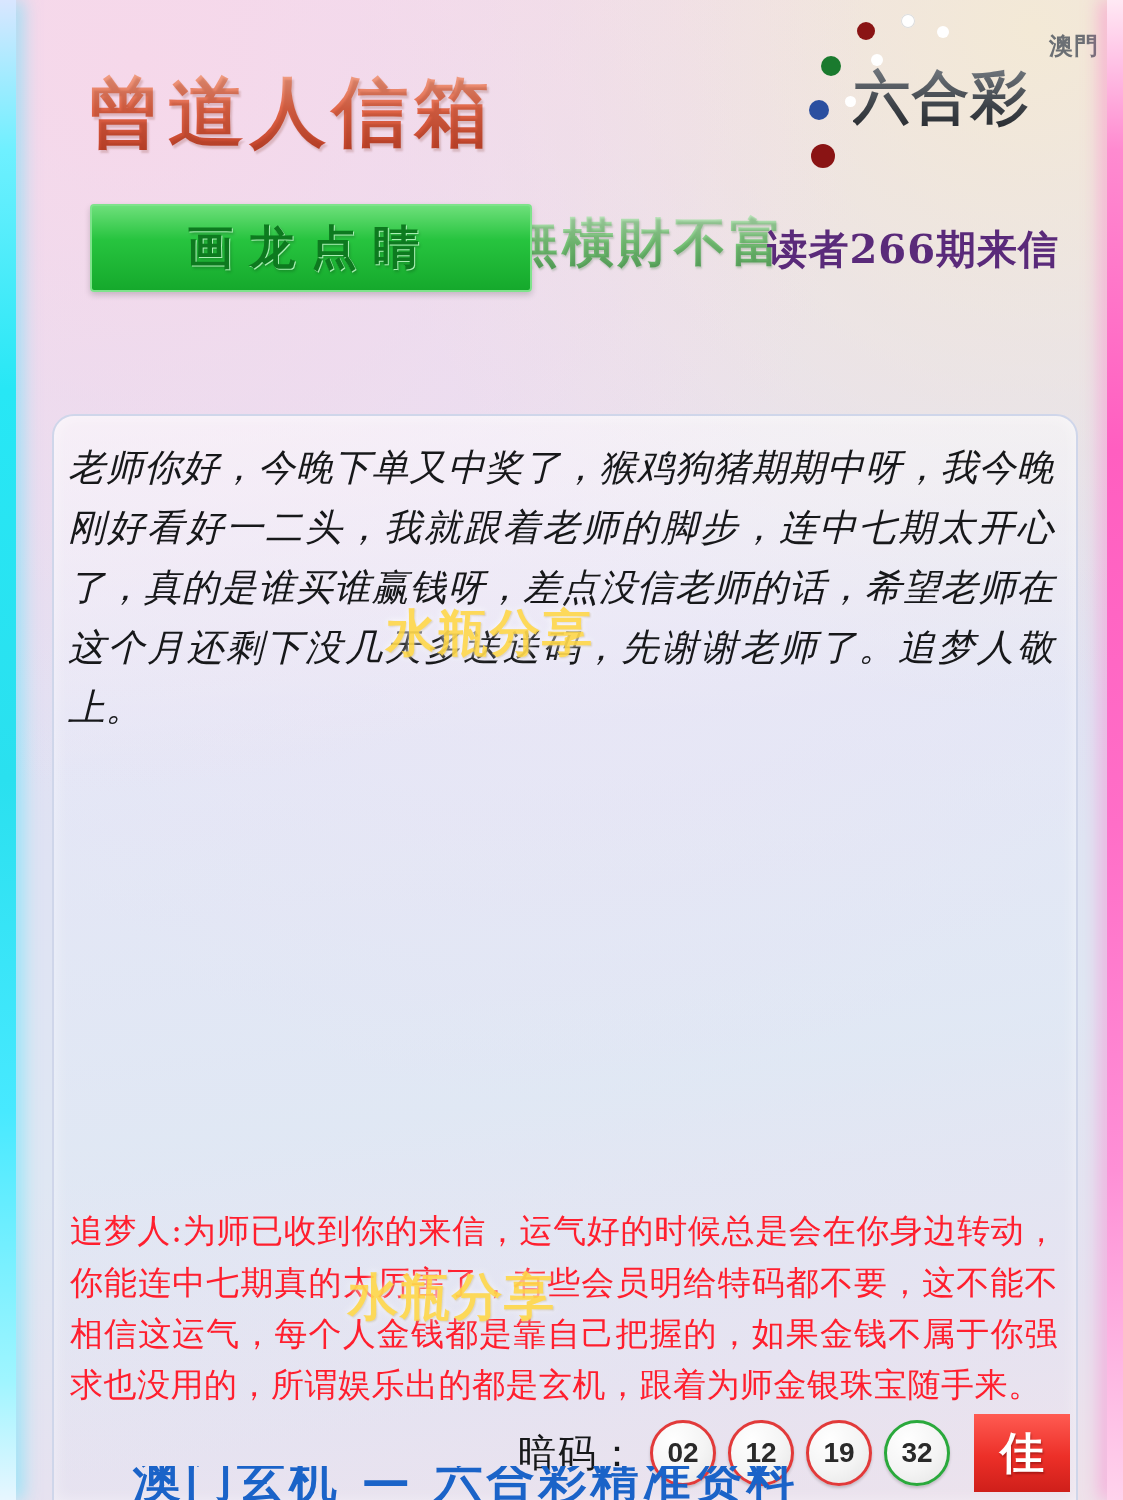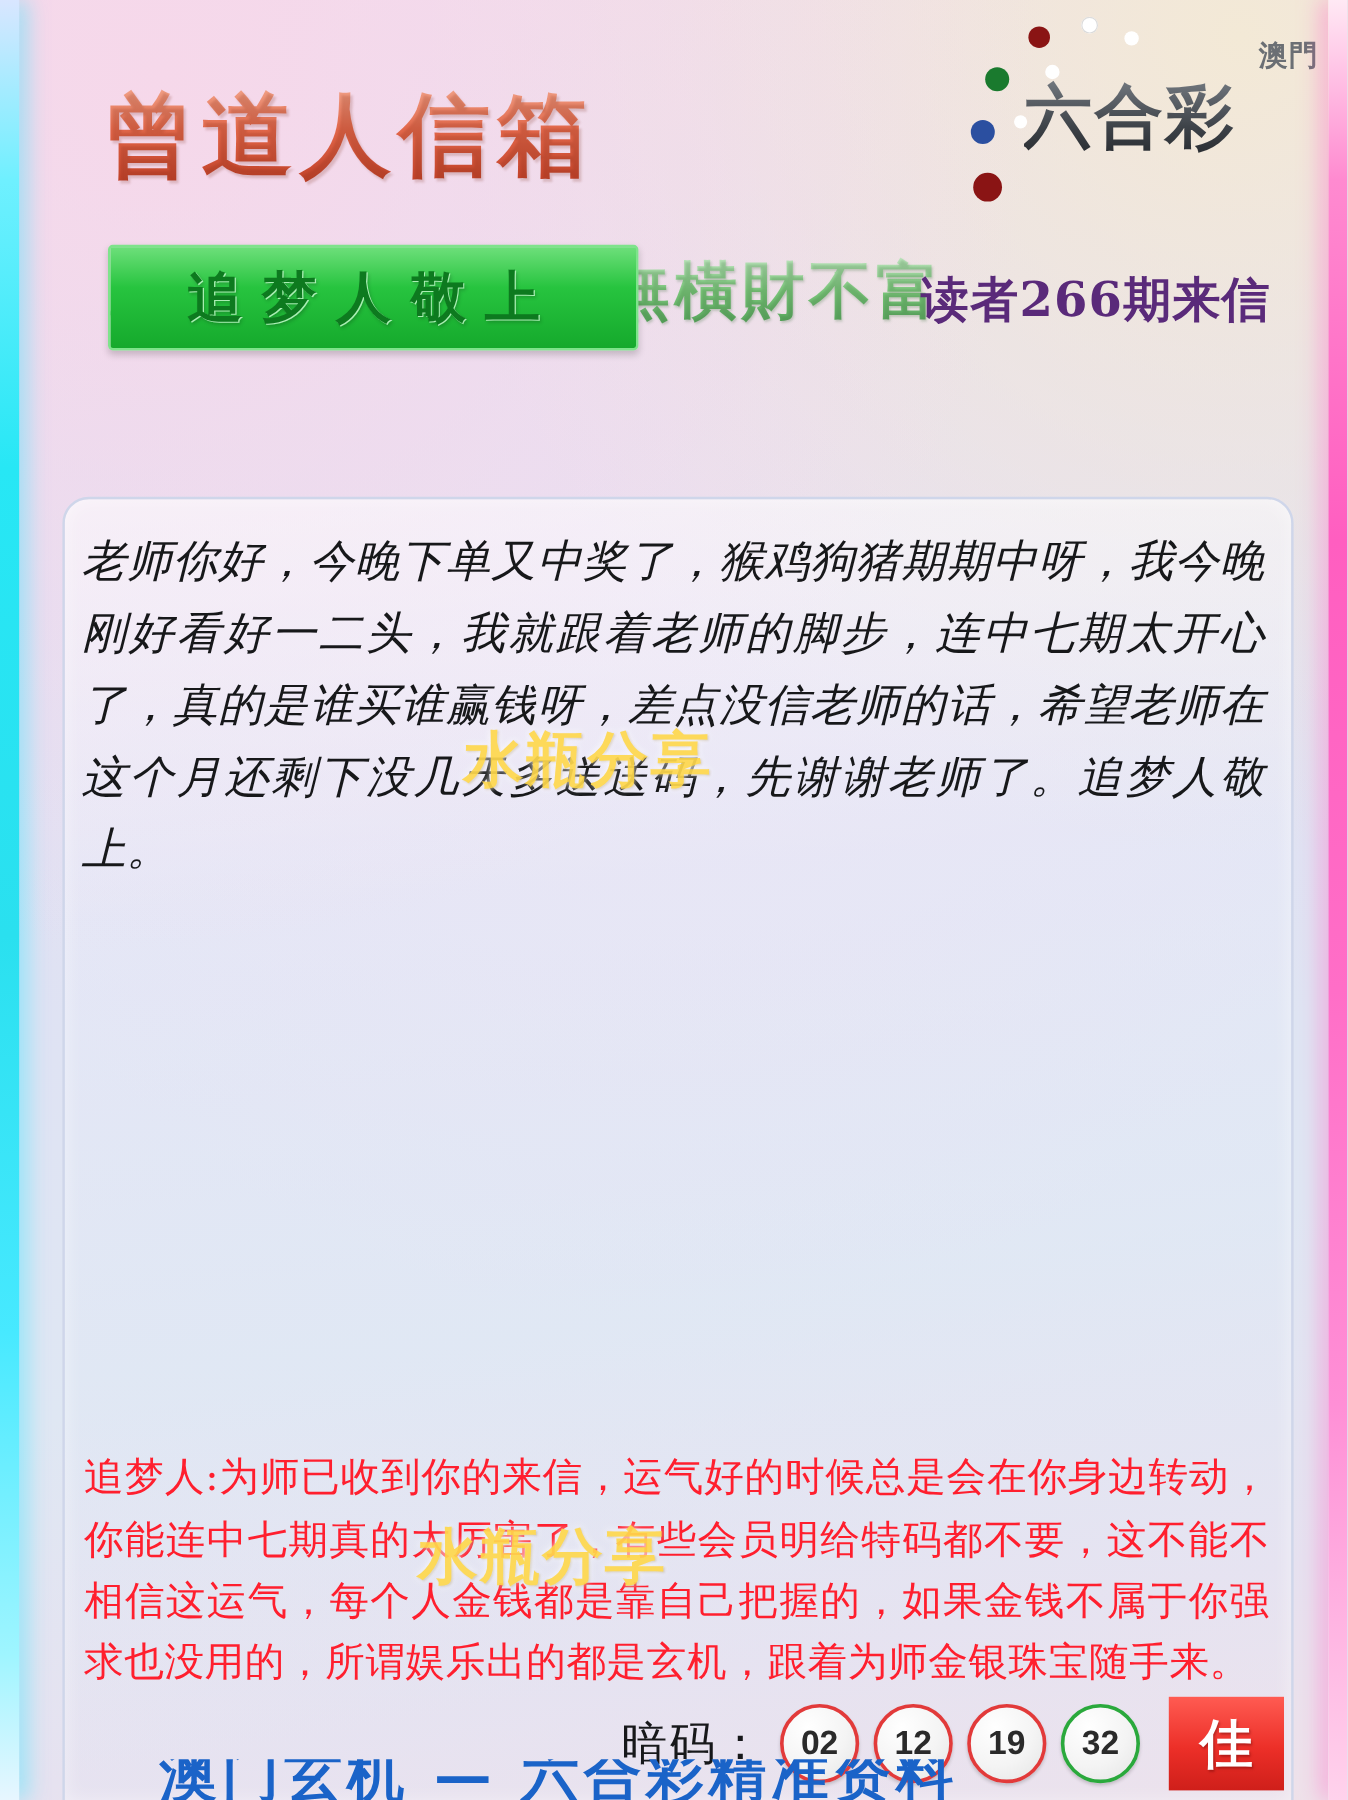--- a/index.html
+++ b/index.html
@@ -320,21 +320,21 @@
       <span class="dot d6"></span>
       <span class="dot d7"></span>
       <span class="dot d8"></span>
       <div class="macau">澳門</div>
       <div class="cn">六合彩</div>
     </div>
   </div>
 
   <div class="band">
     <div class="green-banner">
-      <span>追梦人敬上</span>
+      <span>画龙点睛</span>
     </div>
     <div class="reader-line">读者266期来信</div>
   </div>
 
   <div class="card">
     <div class="letter">老师你好，今晚下单又中奖了，猴鸡狗猪期期中呀，我今晚刚好看好一二头，我就跟着老师的脚步，连中七期太开心了，真的是谁买谁赢钱呀，差点没信老师的话，希望老师在这个月还剩下没几天多送送码，先谢谢老师了。追梦人敬上。</div>
     <div class="reply">追梦人:为师已收到你的来信，运气好的时候总是会在你身边转动，你能连中七期真的太厉害了，有些会员明给特码都不要，这不能不相信这运气，每个人金钱都是靠自己把握的，如果金钱不属于你强求也没用的，所谓娱乐出的都是玄机，跟着为师金银珠宝随手来。</div>
 
     <div class="code-row">
       <span class="code-label">暗码：</span>

